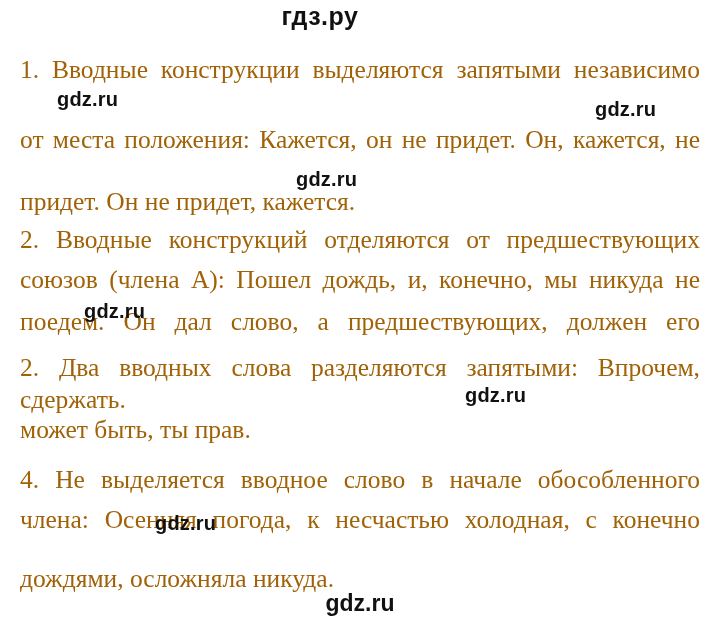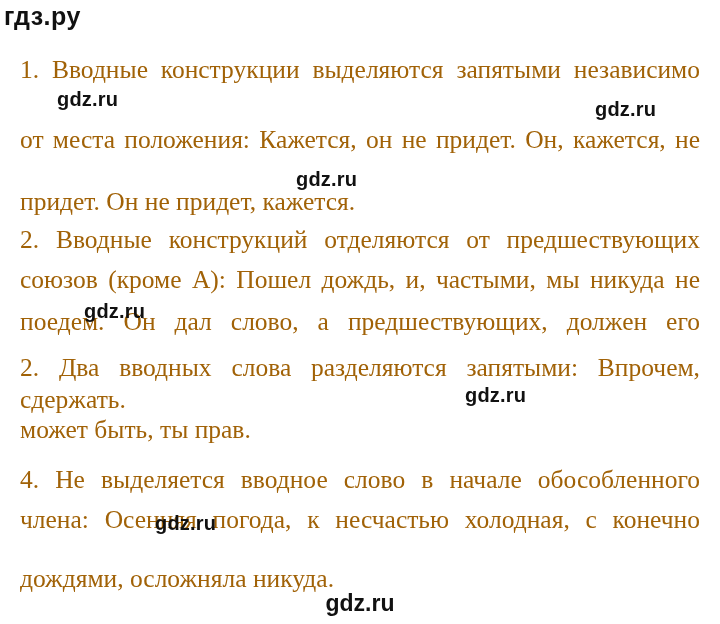--- a/index.html
+++ b/index.html
@@ -10,23 +10,23 @@
     body {
       width: 720px;
       height: 624px;
       position: relative;
       overflow: hidden;
       color: #1a1a1a;
     }
     .header {
       position: absolute;
       top: 2px;
-      left: 4px;
+      left: 10px;
       width: 620px;
-      text-align: left;
+      text-align: center;
       font-family: "Liberation Sans", "DejaVu Sans", sans-serif;
       font-weight: bold;
       font-size: 25px;
       letter-spacing: 0.5px;
       color: #111;
     }
     .line {
       position: absolute;
       left: 20px;
       width: 680px;
@@ -65,21 +65,21 @@
 </head>
 <body>
 
 <div class="header">гдз.ру</div>
 
 <div>
   <div class="line justify" style="top:55px;">1. Вводные конструкции выделяются запятыми независимо</div>
   <div class="line justify" style="top:125px;">от места положения: Кажется, он не придет. Он, кажется, не</div>
   <div class="line" style="top:187px;">придет. Он не придет, кажется.</div>
   <div class="line justify" style="top:225px;">2. Вводные конструкций отделяются от предшествующих</div>
-  <div class="line justify" style="top:265px;">союзов (кроме А): Пошел дождь, и, частыми, мы никуда не</div>
+  <div class="line justify" style="top:265px;">союзов (члена А): Пошел дождь, и, конечно, мы никуда не</div>
   <div class="line justify" style="top:307px;">поедем. Он дал слово, а предшествующих, должен его</div>
   <div class="line" style="top:362px;margin-top:23px;">сдержать.</div>
   <div class="line justify" style="top:355px; top:353px;">2. Два вводных слова разделяются запятыми: Впрочем,</div>
   <div class="line" style="top:415px;">может быть, ты прав.</div>
   <div class="line justify" style="top:465px;">4. Не выделяется вводное слово в начале обособленного</div>
   <div class="line justify" style="top:505px;">члена: Осенняя погода, к несчастью холодная, с конечно</div>
   <div class="line" style="top:565px; top:564px;">дождями, осложняла никуда.</div>
 </div>
 
 <div class="wm" style="left:57px; top:88px;">gdz.ru</div>

